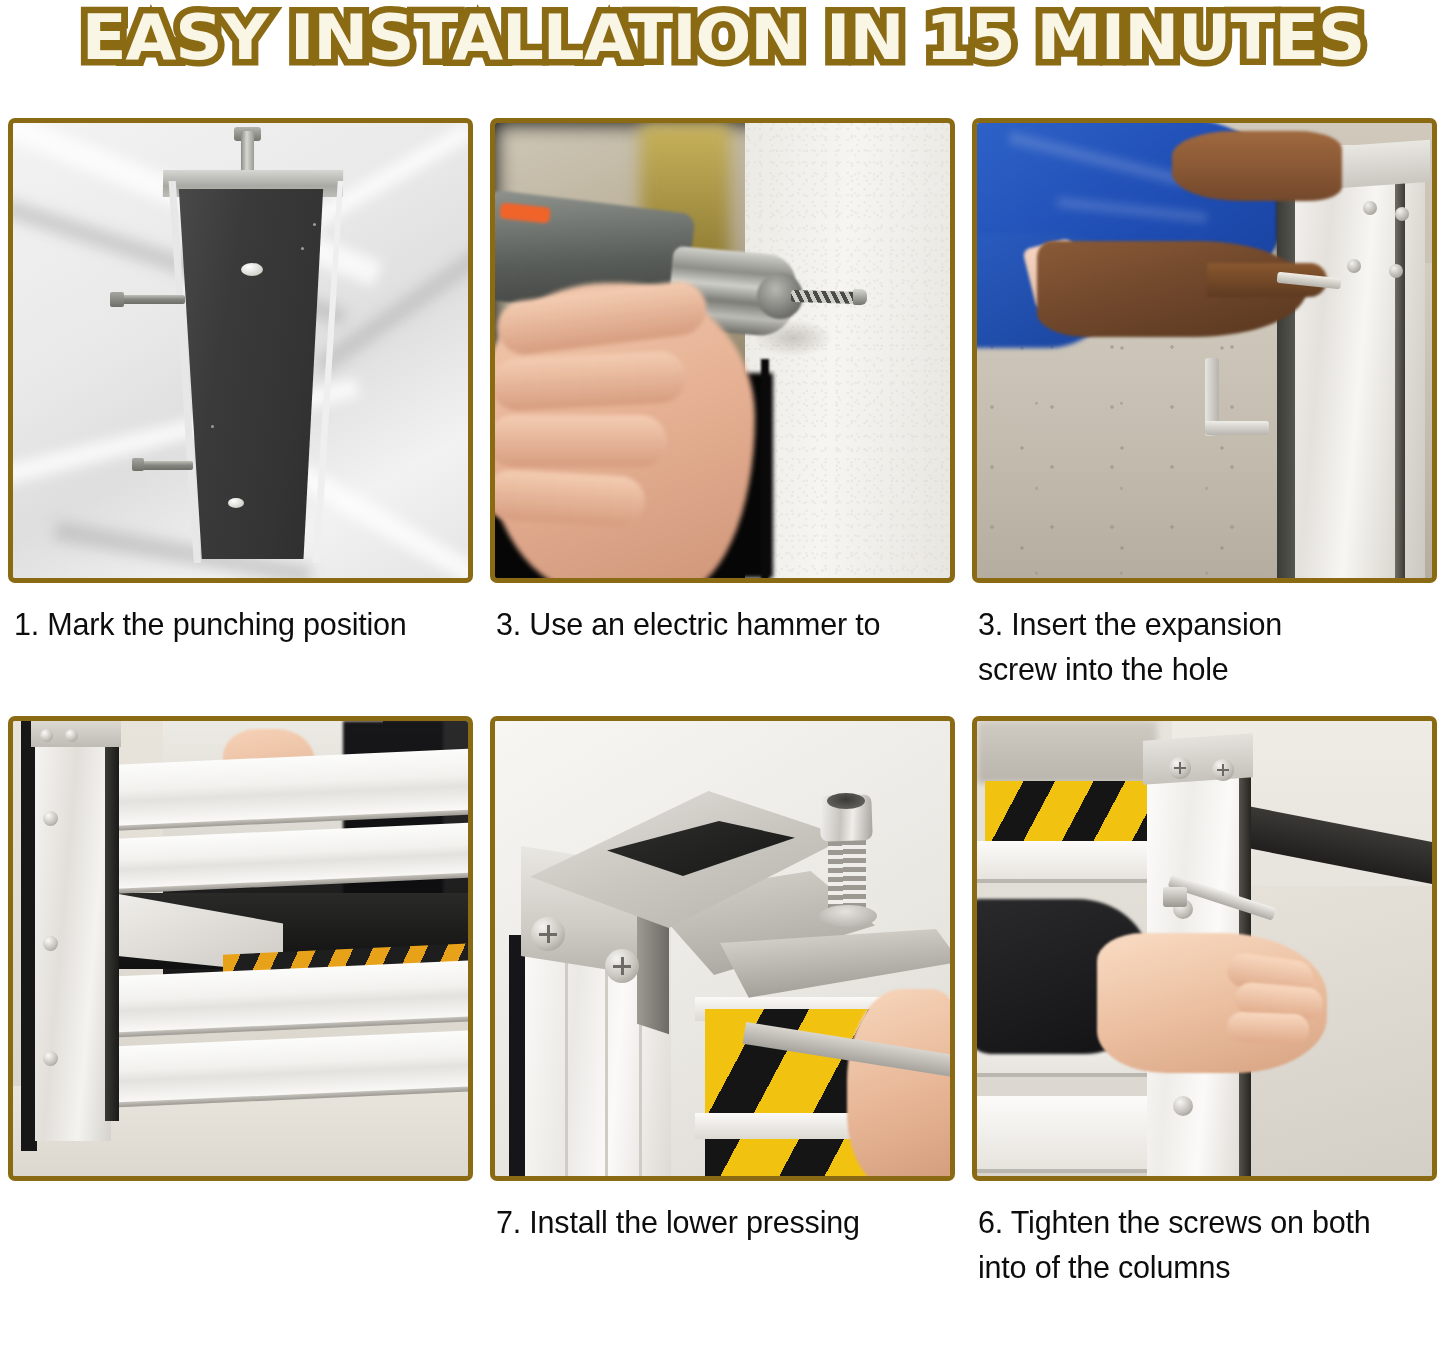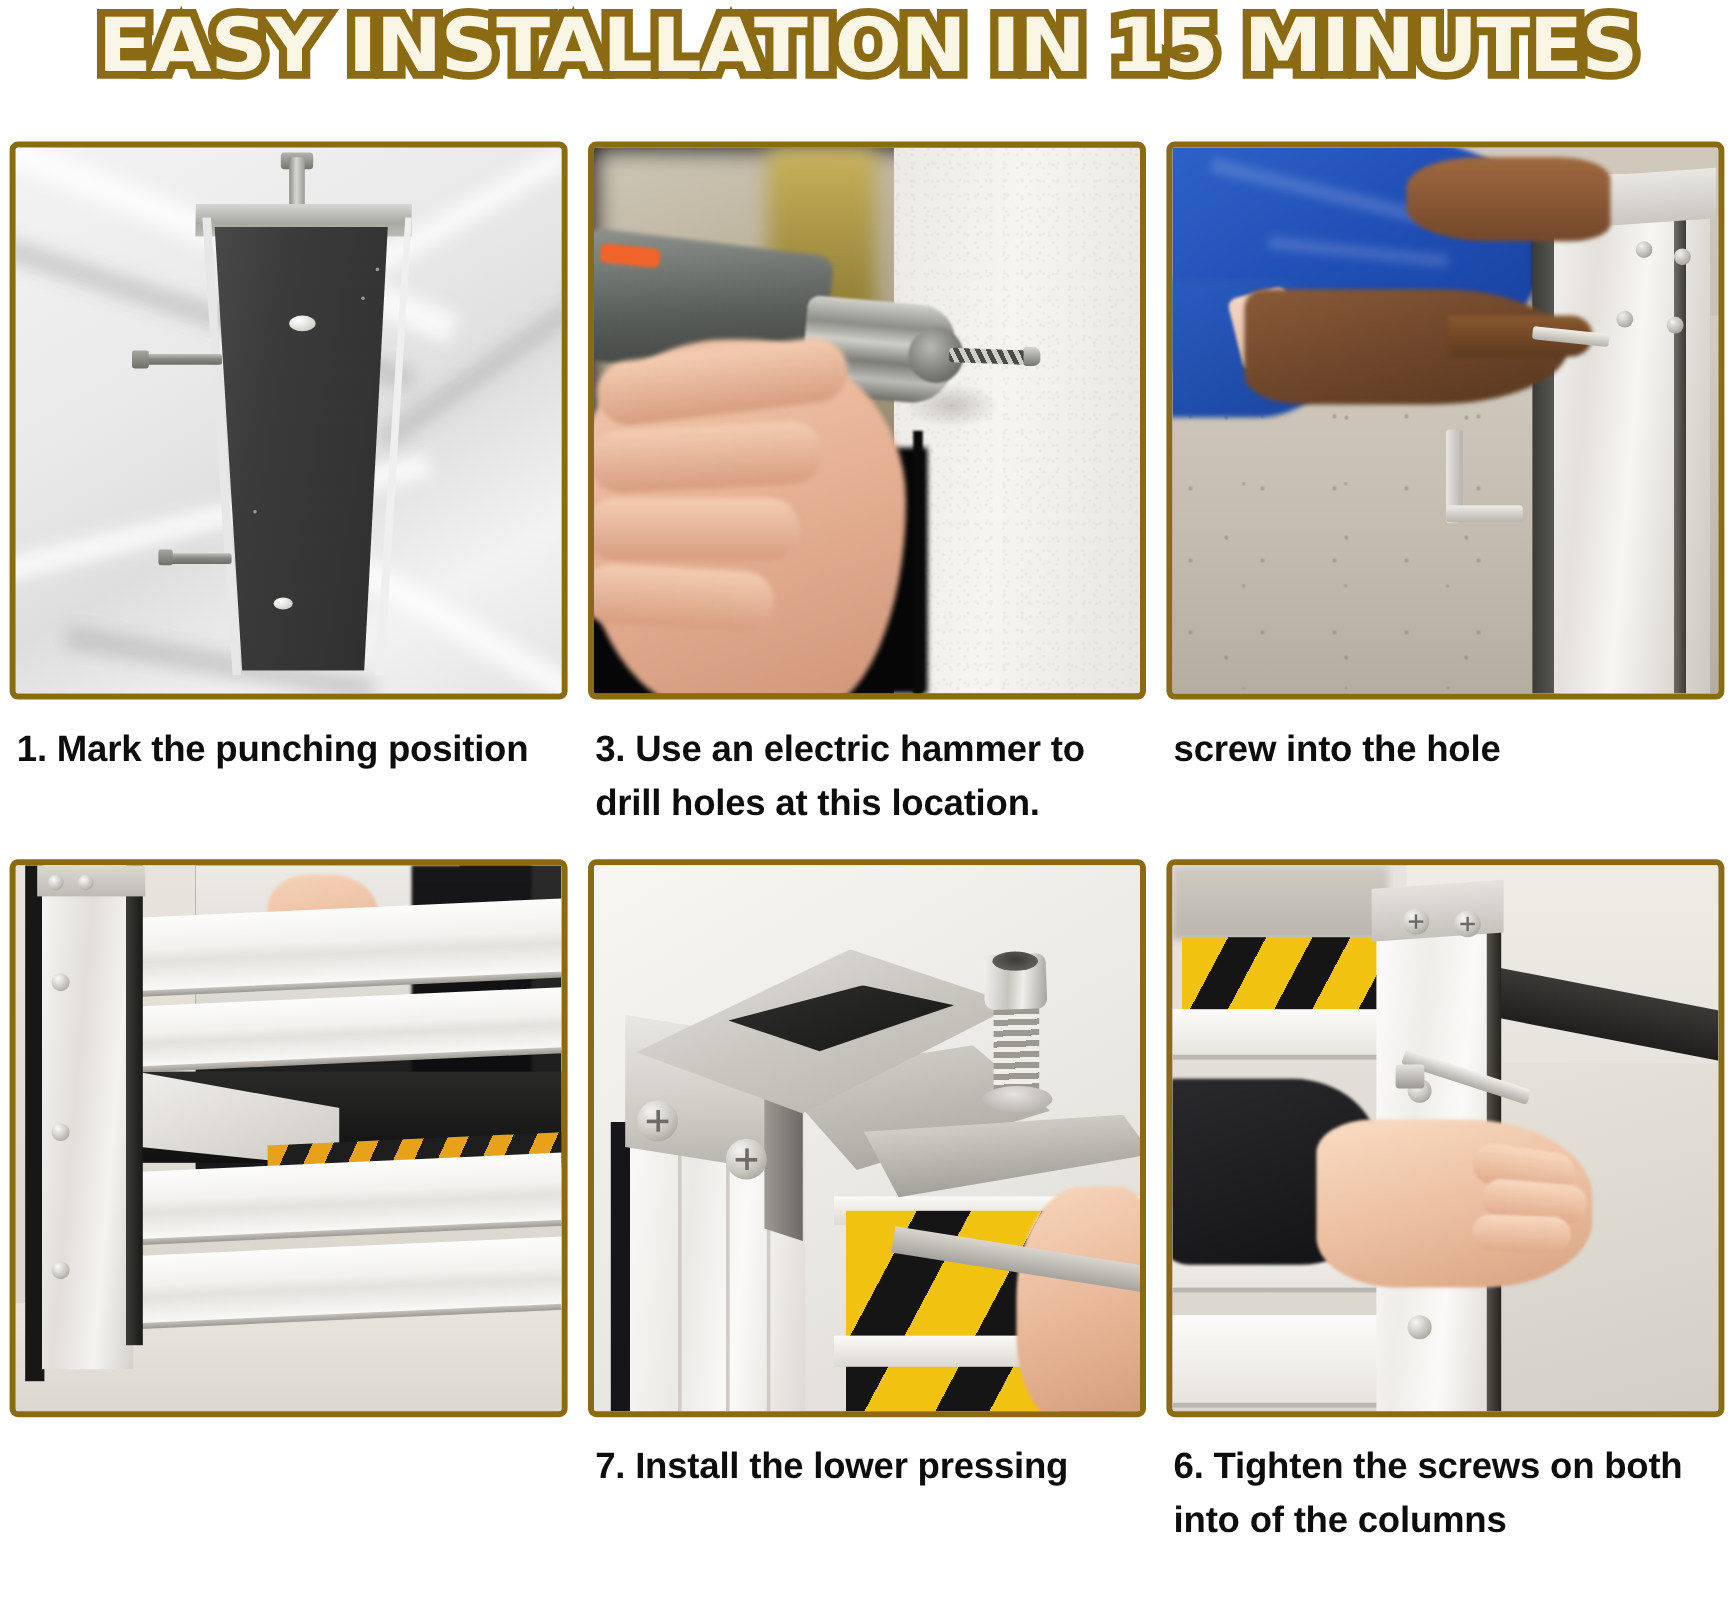--- a/index.html
+++ b/index.html
@@ -42,21 +42,20 @@
   
   .grid {
     position: absolute;
     top: 118px;
     left: 8px;
     width: 1429px;
     display: grid;
     grid-template-columns: 465px 465px 465px;
     column-gap: 17px;
     row-gap: 0;
-    font-weight: bold;
   }
   .row-spacer { height: 24px; grid-column: 1 / -1; }
 
   .cell { width: 465px; }
 
   .photo-frame {
     width: 465px;
     height: 465px;
     box-sizing: border-box;
     border: 5px solid #8B6A14;
@@ -654,21 +653,20 @@
         <div class="dust"></div>
         <div class="hand"></div>
         <div class="finger fg1"></div>
         <div class="finger fg2"></div>
         <div class="finger fg3"></div>
         <div class="finger fg4"></div>
       </div>
     </div>
     <div class="caption">
       <span class="ln">3. Use an electric hammer to</span>
-      <span class="ln">drill holes at this location.</span>
     </div>
   </div>
 
   <div class="cell">
     <div class="photo-frame">
       <div class="photo p3">
         <div class="floor"></div>
         <div class="shirt"></div>
         <div class="shirt2"></div>
         <div class="shirt-fold sf1"></div>
@@ -685,20 +683,21 @@
         <div class="cuff"></div>
         <div class="arm"></div>
         <div class="arm2"></div>
         <div class="fingers"></div>
         <div class="tool"></div>
         <div class="allen"></div>
         <div class="allen2"></div>
       </div>
     </div>
     <div class="caption">
+      <span class="ln">3. Insert the expansion</span>
       <span class="ln">screw into the hole</span>
     </div>
   </div>
 
   <div class="row-spacer"></div>
 
   <div class="cell">
     <div class="photo-frame">
       <div class="photo p4">
         <div class="bg-dark"></div>

